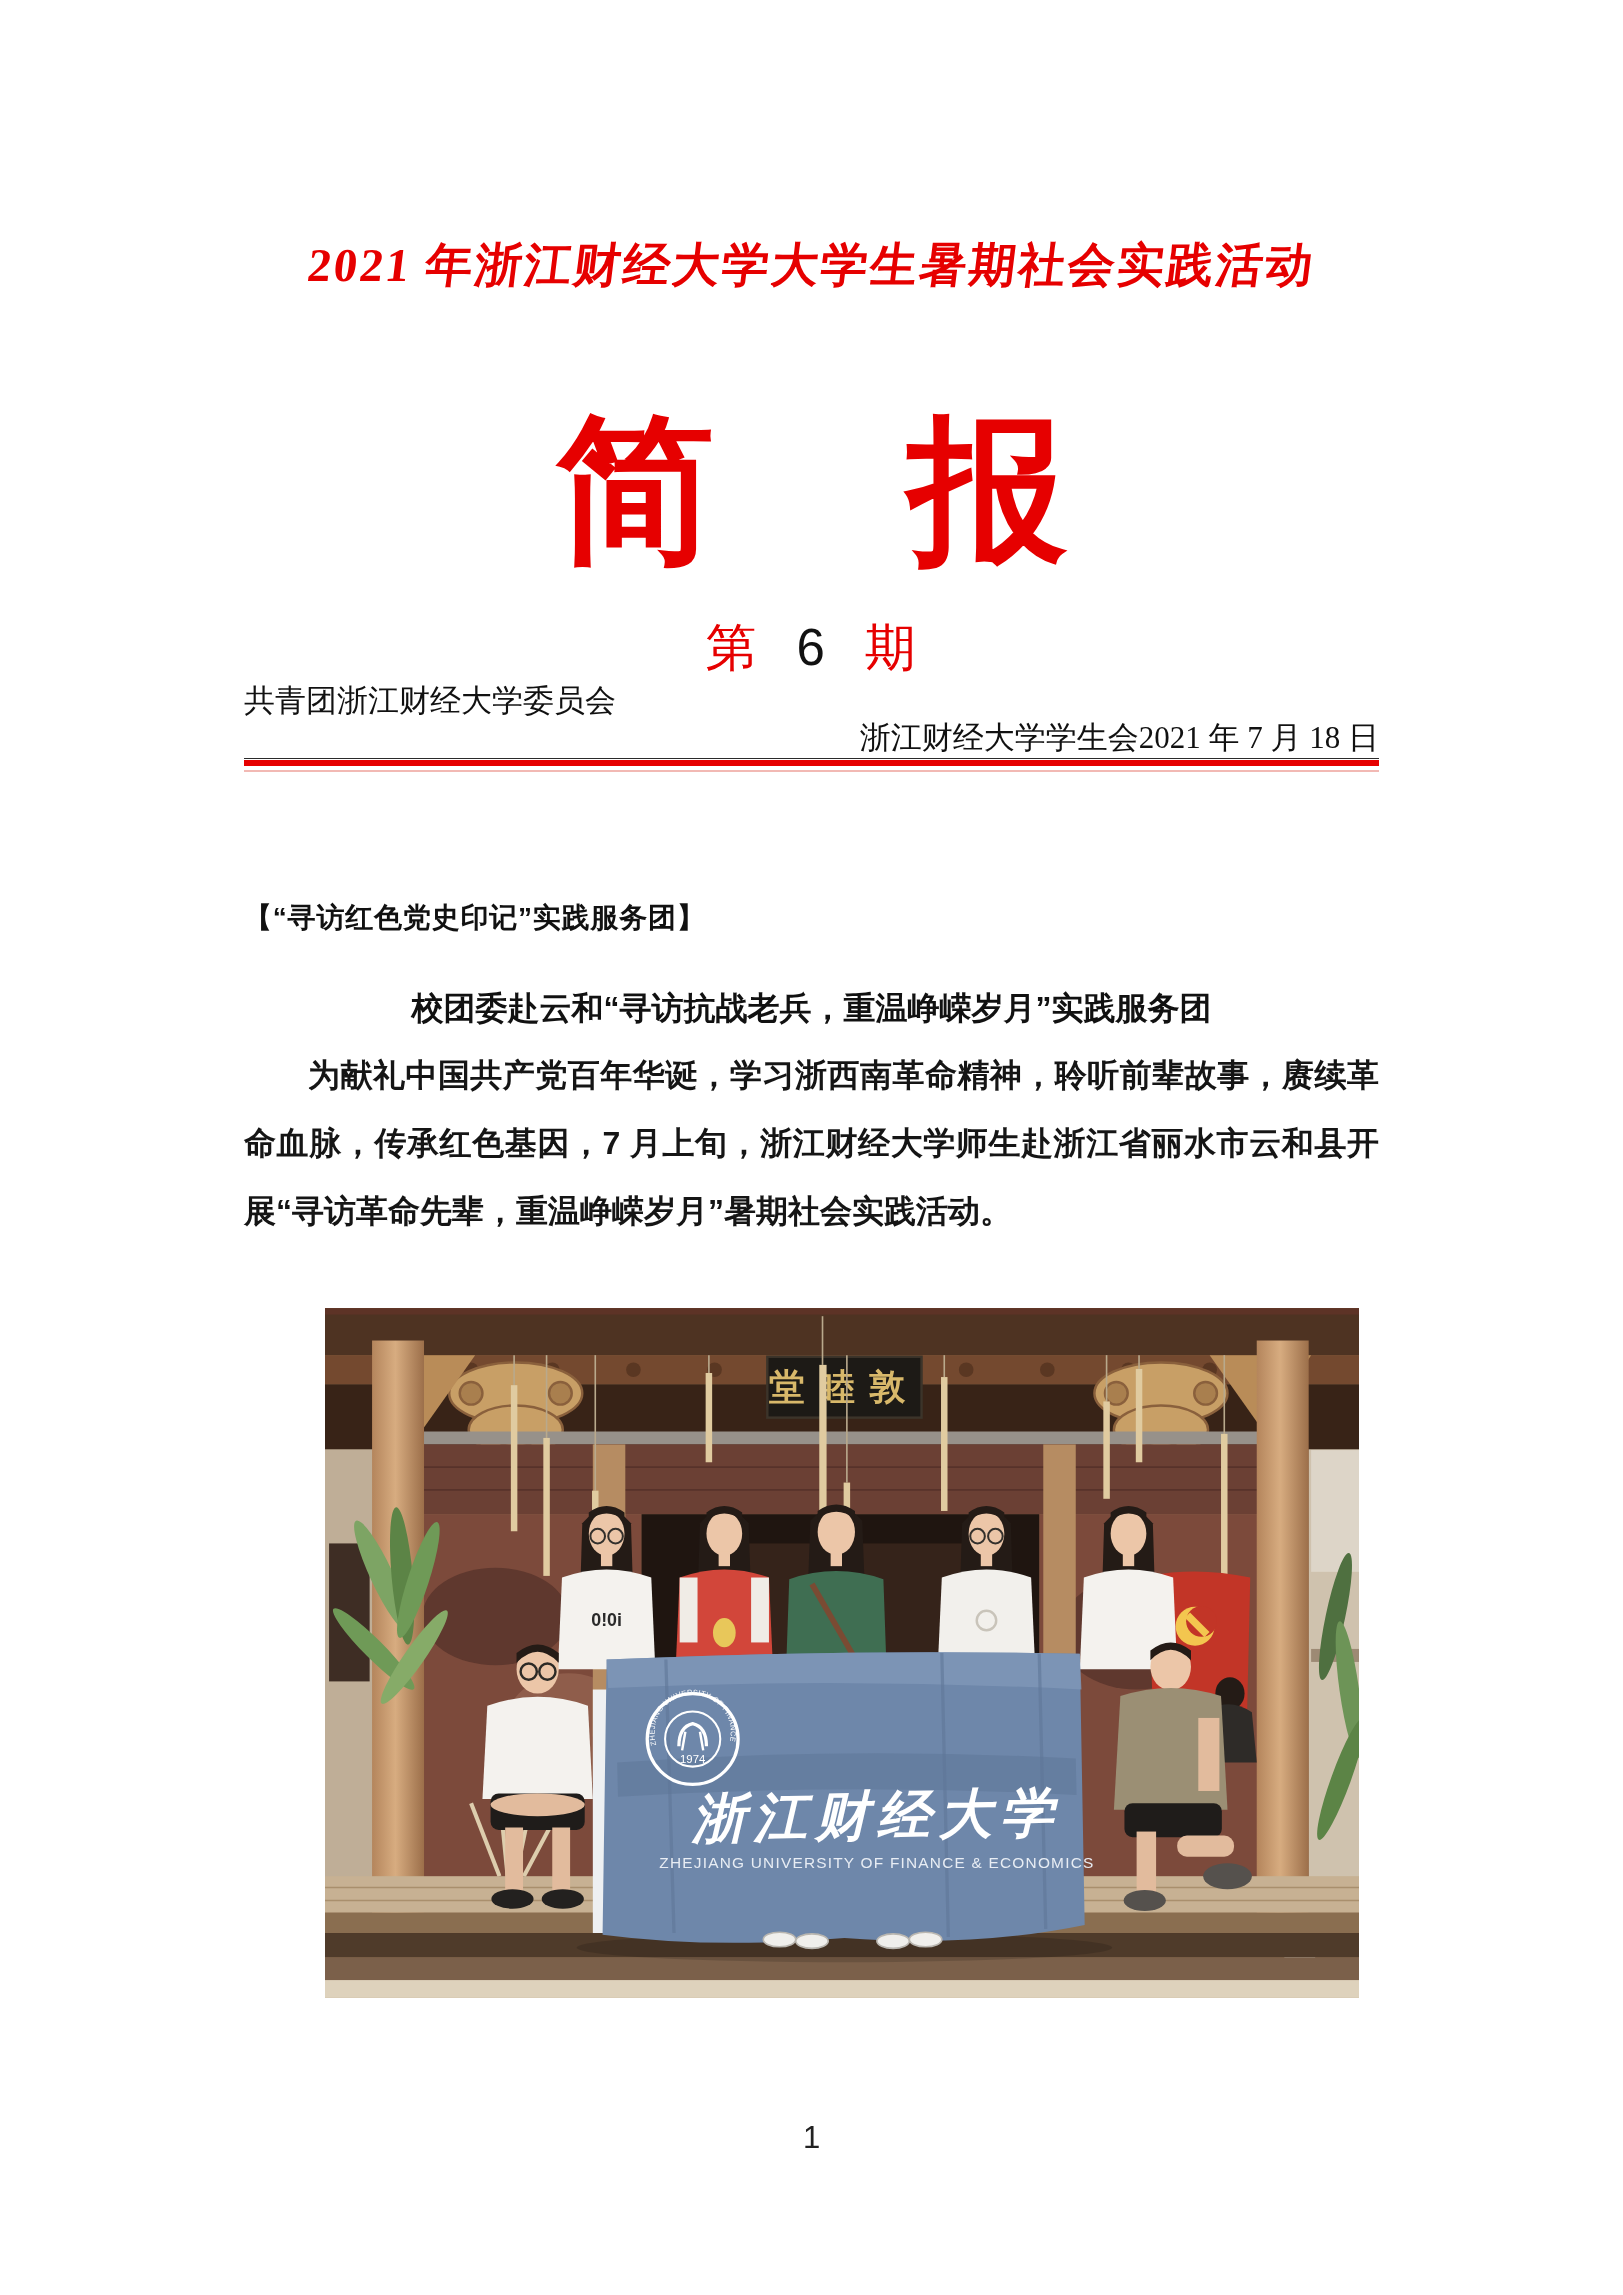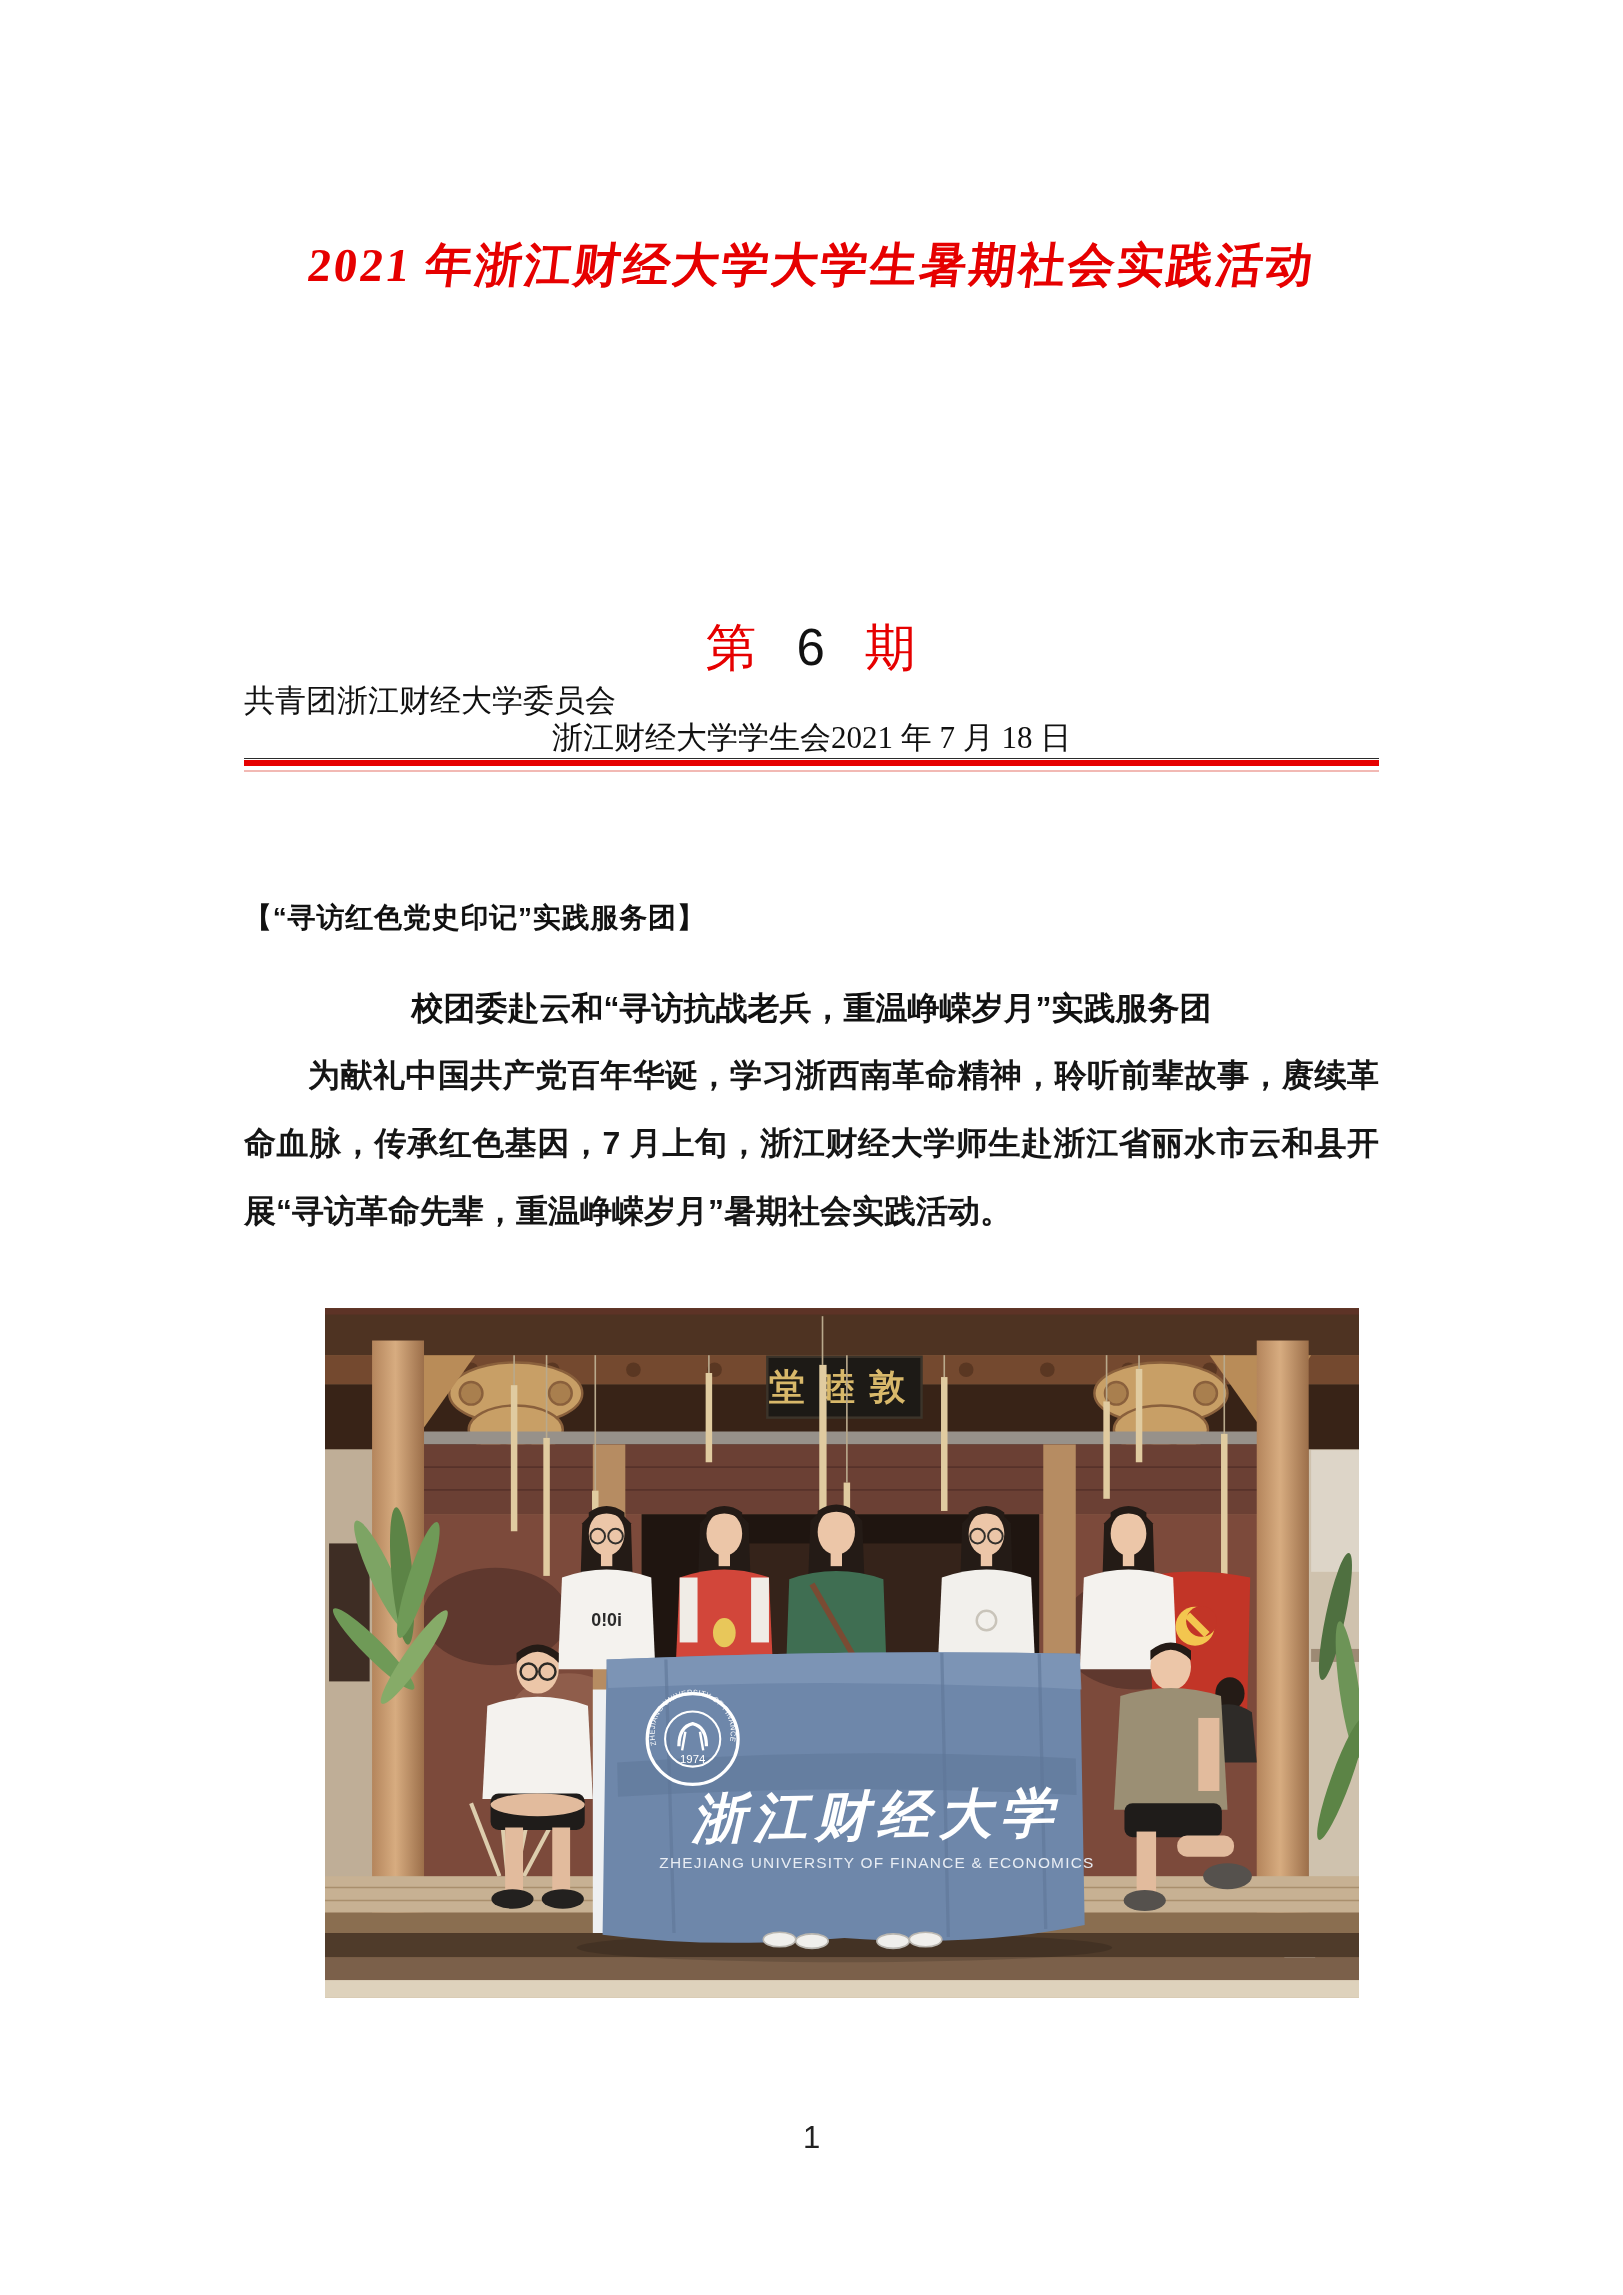--- a/index.html
+++ b/index.html
@@ -20,21 +20,21 @@
     left:0;right:0;top:388px;text-align:center;color:#e60000;
     font-size:159px;font-weight:700;line-height:1.3;
   }
   .masthead .ch1{margin-right:193px;}
   .issue-line{
     left:0;right:0;top:614px;text-align:center;font-size:51px;color:#e60000;
     letter-spacing:1.6px;
   }
   .issue-line .num{color:#111;font-family:"Liberation Sans", sans-serif;margin:0 24px;}
   .issuer-block{left:244px;right:244px;top:682px;font-size:31px;line-height:37px;}
-  .issuer-row2{display:flex;justify-content:center;align-items:baseline;}
+  .issuer-row2{display:flex;justify-content:flex-end;align-items:baseline;}
   .rule-black{height:1.6px;background:#2a2a2a;margin-top:1.6px;}
   .rule-red{height:6.5px;background:#e60000;margin-top:0.8px;}
   .rule-red-thin{height:2.4px;background:#f2b9b4;margin-top:3.2px;}
 
   .section-head{
     left:244px;top:899px;font-size:28px;font-weight:700;
     font-family:"Liberation Sans", sans-serif;letter-spacing:0.8px;
   }
   .article-title{
     left:0;right:0;top:987px;text-align:center;font-size:32px;font-weight:700;
@@ -52,20 +52,23 @@
     font-family:"Liberation Sans", sans-serif;color:#222;
   }
 </style>
 </head>
 <body>
 
 <div class="page">
 
   <div class="abs doc-title">2021 年浙江财经大学大学生暑期社会实践活动</div>
 
+  <div class="abs masthead serif">
+    <span class="ch1">简</span><span>报</span>
+  </div>
 
   <div class="abs issue-line">
     <span>第</span>
     <span class="num">6</span>
     <span>期</span>
   </div>
 
   <div class="abs issuer-block">
     <div>共青团浙江财经大学委员会</div>
     <div class="issuer-row2">

